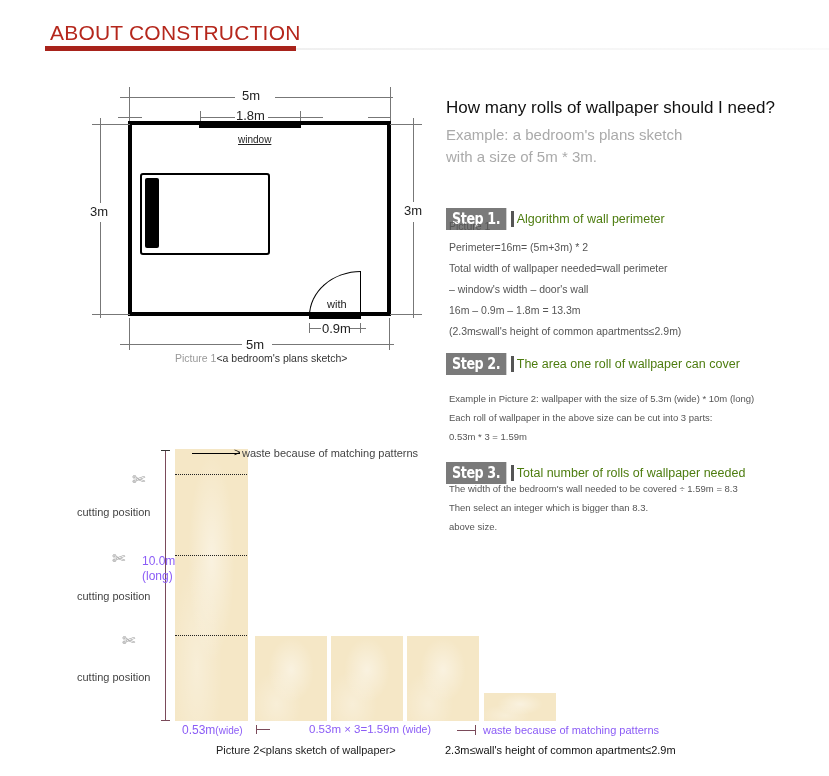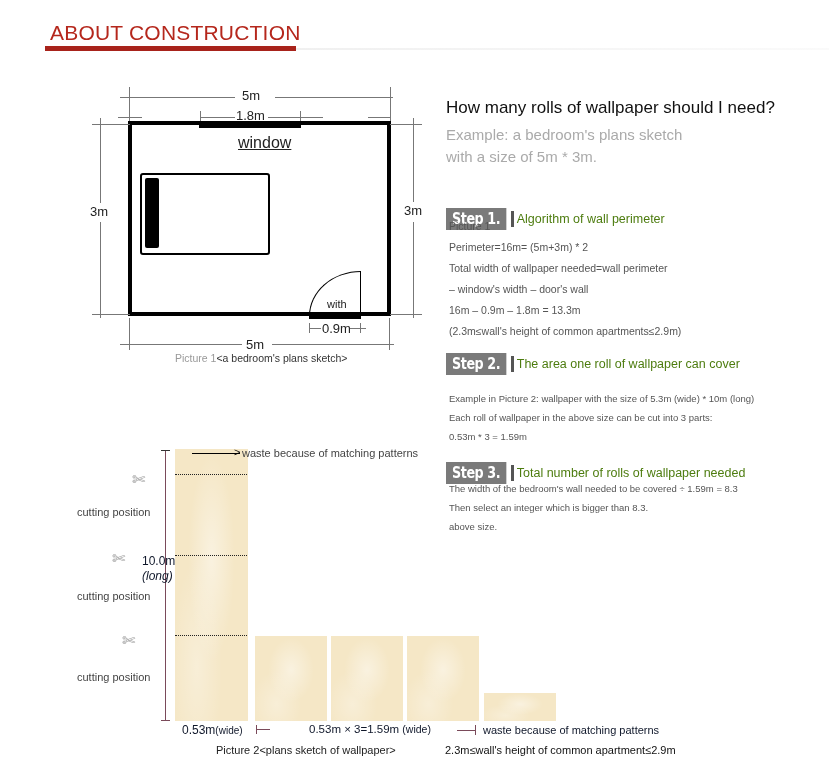--- a/index.html
+++ b/index.html
@@ -20,21 +20,21 @@
   .step{display:flex;align-items:center;}
   .badge{background:#7a7a7a;color:#fff;font-family:"DejaVu Sans",sans-serif;font-weight:bold;font-size:15px;height:22px;line-height:22px;padding:0 7px;letter-spacing:-0.5px;transform:scaleX(0.85);transform-origin:left;}
   .badge-edge{width:3px;height:16px;background:#555;margin-left:-6px;margin-right:3px;}
   .step-title{font-size:12.5px;color:#4d7c0f;white-space:nowrap;}
   .body-txt{font-size:10.5px;color:#555;white-space:nowrap;line-height:21px;}
   .small-txt{font-size:9.5px;color:#555;white-space:nowrap;line-height:19px;}
   
   .paper{background:#f5e7c6;background-image:radial-gradient(ellipse at 50% 40%,rgba(255,255,255,0.45) 0,rgba(255,255,255,0) 45%),radial-gradient(ellipse at 30% 80%,rgba(255,255,255,0.3) 0,rgba(255,255,255,0) 35%);}
   .dotted{border-top:1px dotted #222;height:0;}
   .lbl{font-size:11px;color:#444;white-space:nowrap;}
-  .mauve{color:#0f172a;}
+  .mauve{color:#8b5cf6;}
   .scissor{font-size:16px;color:#999;}
 </style>
 </head>
 <body>
 
 <div class="abs hdr-title">ABOUT CONSTRUCTION</div>
 <div class="abs hdr-bar"></div>
 <div class="abs hdr-line"></div>
 
 <div>
@@ -52,21 +52,21 @@
   <div class="abs thin" style="left:118px;top:117px;width:24px;height:1px;"></div>
   <div class="abs thin" style="left:368px;top:117px;width:22px;height:1px;"></div>
   <div class="abs dim-txt" style="left:236px;top:108px;">1.8m</div>
 
   <div class="abs wall" style="left:128px;top:121px;width:263px;height:4px;"></div>
   <div class="abs wall" style="left:128px;top:312px;width:263px;height:4px;"></div>
   <div class="abs wall" style="left:128px;top:121px;width:4px;height:195px;"></div>
   <div class="abs wall" style="left:387px;top:121px;width:4px;height:195px;"></div>
 
   <div class="abs wall" style="left:199px;top:121px;width:102px;height:7px;"></div>
-  <div class="abs dim-txt" style="left:238px;top:134px;font-size:16px;text-decoration:underline;">window</div>
+  <div class="abs dim-txt" style="left:238px;top:134px;font-size:10px;text-decoration:underline;">window</div>
 
   <div class="abs" style="left:140px;top:173px;width:126px;height:78px;border:2px solid #000;border-radius:3px;"></div>
   <div class="abs wall" style="left:145px;top:178px;width:14px;height:70px;border-radius:2px;"></div>
 
   <div class="abs" style="left:309px;top:271px;width:100px;height:90px;border-top:1px solid #000;border-left:1px solid #000;border-radius:100% 0 0 0;width:51px;height:44px;"></div>
   <div class="abs" style="left:360px;top:271px;width:1px;height:44px;background:#000;"></div>
   <div class="abs wall" style="left:309px;top:312px;width:52px;height:7px;"></div>
   <div class="abs dim-txt" style="left:327px;top:298px;font-size:11px;">with</div>
   <div class="abs thin" style="left:309px;top:328px;width:12px;height:1px;"></div>
   <div class="abs thin" style="left:350px;top:328px;width:16px;height:1px;"></div>
@@ -148,21 +148,21 @@
   <div class="abs dotted" style="left:175px;top:635px;width:72px;"></div>
 
   <div class="abs" style="left:192px;top:453px;width:48px;height:1px;background:#000;"></div>
   <div class="abs" style="left:234px;top:446px;font-size:11px;color:#000;">&gt;</div>
   <div class="abs lbl" style="left:242px;top:447px;">waste because of matching patterns</div>
 
   <div class="abs scissor" style="left:132px;top:470px;">✄</div>
   <div class="abs lbl" style="left:77px;top:506px;">cutting position</div>
   <div class="abs scissor" style="left:112px;top:549px;">✄</div>
   <div class="abs lbl mauve" style="left:142px;top:554px;font-size:12px;">10.0m</div>
-  <div class="abs lbl mauve" style="left:142px;top:569px;font-size:12px;font-style:italic;">(long)</div>
+  <div class="abs lbl mauve" style="left:142px;top:569px;font-size:12px;">(long)</div>
   <div class="abs lbl" style="left:77px;top:590px;">cutting position</div>
   <div class="abs scissor" style="left:122px;top:631px;">✄</div>
   <div class="abs lbl" style="left:77px;top:671px;">cutting position</div>
 
   <div class="abs paper" style="left:255px;top:636px;width:72px;height:85px;"></div>
   <div class="abs paper" style="left:331px;top:636px;width:72px;height:85px;"></div>
   <div class="abs paper" style="left:407px;top:636px;width:72px;height:85px;"></div>
   <div class="abs paper" style="left:484px;top:693px;width:72px;height:28px;"></div>
 
   <div class="abs lbl mauve" style="left:182px;top:723px;font-size:12px;"><span>0.53m</span><span style="font-size:10px;">(wide)</span></div>

